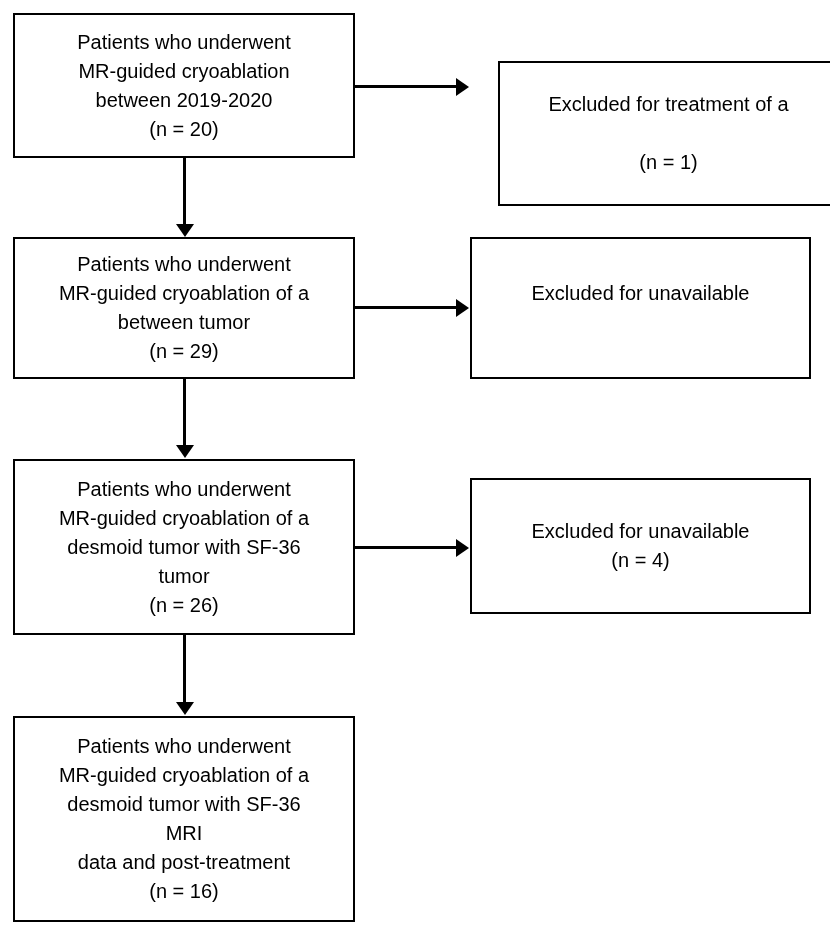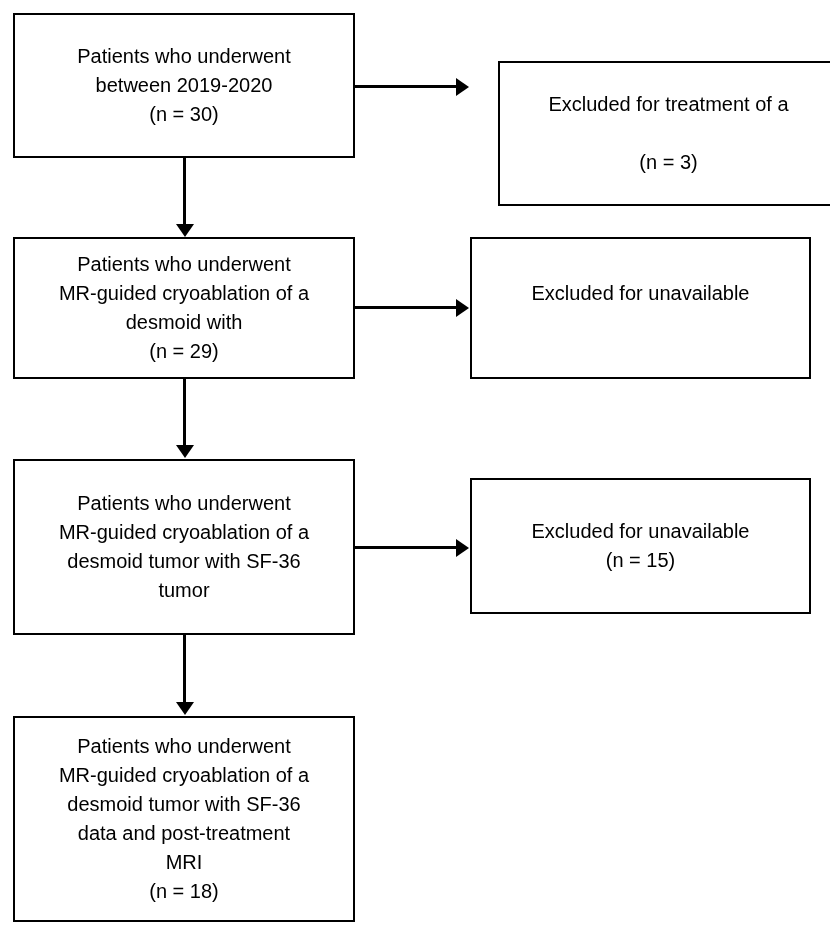--- a/index.html
+++ b/index.html
@@ -61,61 +61,63 @@
     border-left: 13px solid #000000;
   }
 </style>
 </head>
 <body>
 
 <div class="canvas">
 
   <div class="box" style="left:13px; top:13px; width:342px; height:145px;">
     <span class="line">Patients who underwent</span>
+    <span class="line">MR-guided cryoablation</span>
     <span class="line">between 2019-2020</span>
-    <span class="line">(n = 30)</span>
+    <span class="line">(n = 20)</span>
   </div>
 
   <div class="box" style="left:498px; top:13px; width:341px; height:145px;margin-top:48px;">
     <span class="line">Excluded for treatment of a</span>
     <span class="line"></span>
-    <span class="line">(n = 3)</span>
+    <span class="line">(n = 1)</span>
   </div>
 
   <div class="box" style="left:13px; top:237px; width:342px; height:142px;">
     <span class="line">Patients who underwent</span>
     <span class="line">MR-guided cryoablation of a</span>
-    <span class="line">desmoid with</span>
+    <span class="line">between tumor</span>
     <span class="line">(n = 29)</span>
   </div>
 
   <div class="box" style="left:470px; top:237px; width:341px; height:142px;">
     <span class="line">Excluded for unavailable</span>
     <span class="line"></span>
   </div>
 
   <div class="box" style="left:13px; top:459px; width:342px; height:176px;">
     <span class="line">Patients who underwent</span>
     <span class="line">MR-guided cryoablation of a</span>
     <span class="line">desmoid tumor with SF-36</span>
     <span class="line">tumor</span>
+    <span class="line">(n = 26)</span>
   </div>
 
   <div class="box" style="left:470px; top:478px; width:341px; height:136px;">
     <span class="line">Excluded for unavailable</span>
-    <span class="line">(n = 15)</span>
+    <span class="line">(n = 4)</span>
   </div>
 
   <div class="box" style="left:13px; top:716px; width:342px; height:206px;">
     <span class="line">Patients who underwent</span>
     <span class="line">MR-guided cryoablation of a</span>
     <span class="line">desmoid tumor with SF-36</span>
+    <span class="line">MRI</span>
     <span class="line">data and post-treatment</span>
-    <span class="line">MRI</span>
-    <span class="line">(n = 18)</span>
+    <span class="line">(n = 16)</span>
   </div>
 
   <div>
     <div class="arrow-shaft-v" style="left:183px; top:158px; height:67px;"></div>
     <div class="arrow-head-down" style="left:176px; top:224px;"></div>
   </div>
 
   <div>
     <div class="arrow-shaft-v" style="left:183px; top:379px; height:67px;"></div>
     <div class="arrow-head-down" style="left:176px; top:445px;"></div>

